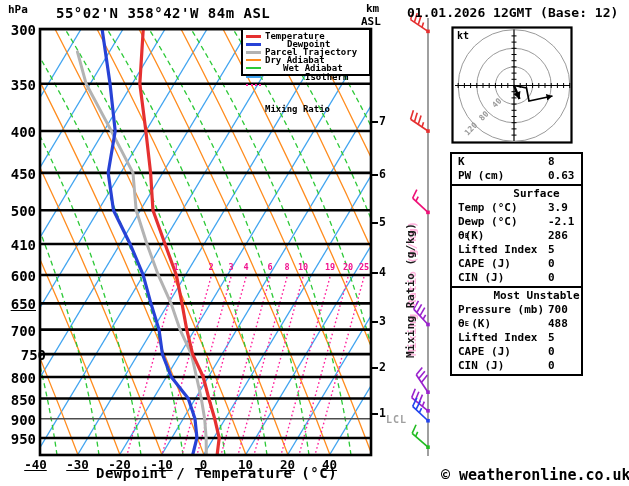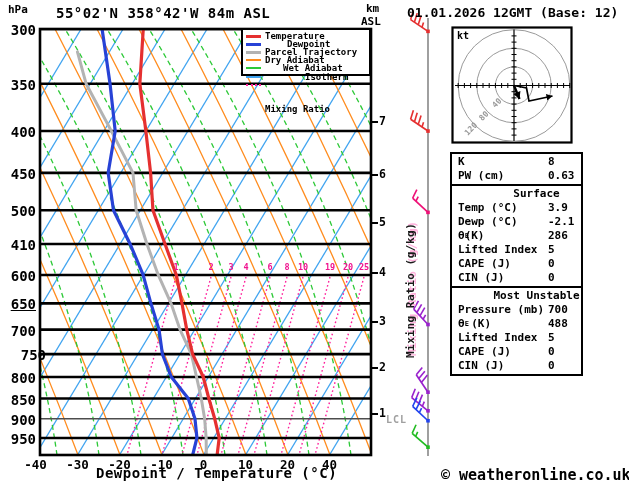--- a/index.html
+++ b/index.html
@@ -18,21 +18,21 @@
             text-shadow:2px 2px 0 #ffb0dc;}
   .lcl{left:386px;top:414px;font-size:10px;font-weight:bold;color:#a0a0a0;letter-spacing:1px;}
   .kt{left:457px;top:30px;font-size:10px;font-weight:bold;}
   .credit{left:441px;top:466px;font-size:15px;font-weight:bold;}
   .legend{position:absolute;left:241px;top:28px;width:130px;height:48px;border:2px solid #000;
           background:#fff;box-sizing:border-box;padding:2px 0 0 3px;z-index:5;}
   .lrow{height:8.1px;display:flex;align-items:center;}
   .lsample{width:15px;margin-right:4px;flex:none;}
   .llabel{font-size:9px;font-weight:bold;line-height:8px;}
   .ptick{width:30px;text-align:right;font-size:14px;font-weight:bold;}
-  .ttick{width:44px;text-align:center;font-size:12.5px;font-weight:bold;}
+  .ttick{width:44px;text-align:center;font-size:12.5px;font-weight:bold;text-decoration:underline;}
   .kmtick{font-size:11.5px;font-weight:bold;}
   .mr{font-size:8.5px;font-weight:bold;color:#f01490;transform:translateX(-50%);z-index:4;}
   .ring{font-size:8px;font-weight:bold;color:#999;transform:translate(-50%,-50%) rotate(-45deg);}
   .tablebox{position:absolute;left:450px;top:152px;width:133px;border:2px solid #000;
             background:#fff;box-sizing:border-box;z-index:5;}
   .tsec{border-top:2px solid #000;padding:1px 0;}
   .tsec:first-child{border-top:none;}
   .trow{position:relative;height:14px;line-height:14px;font-size:11px;font-weight:bold;
         padding-left:6px;white-space:nowrap;}
   .tval{position:absolute;left:96px;top:0;}

